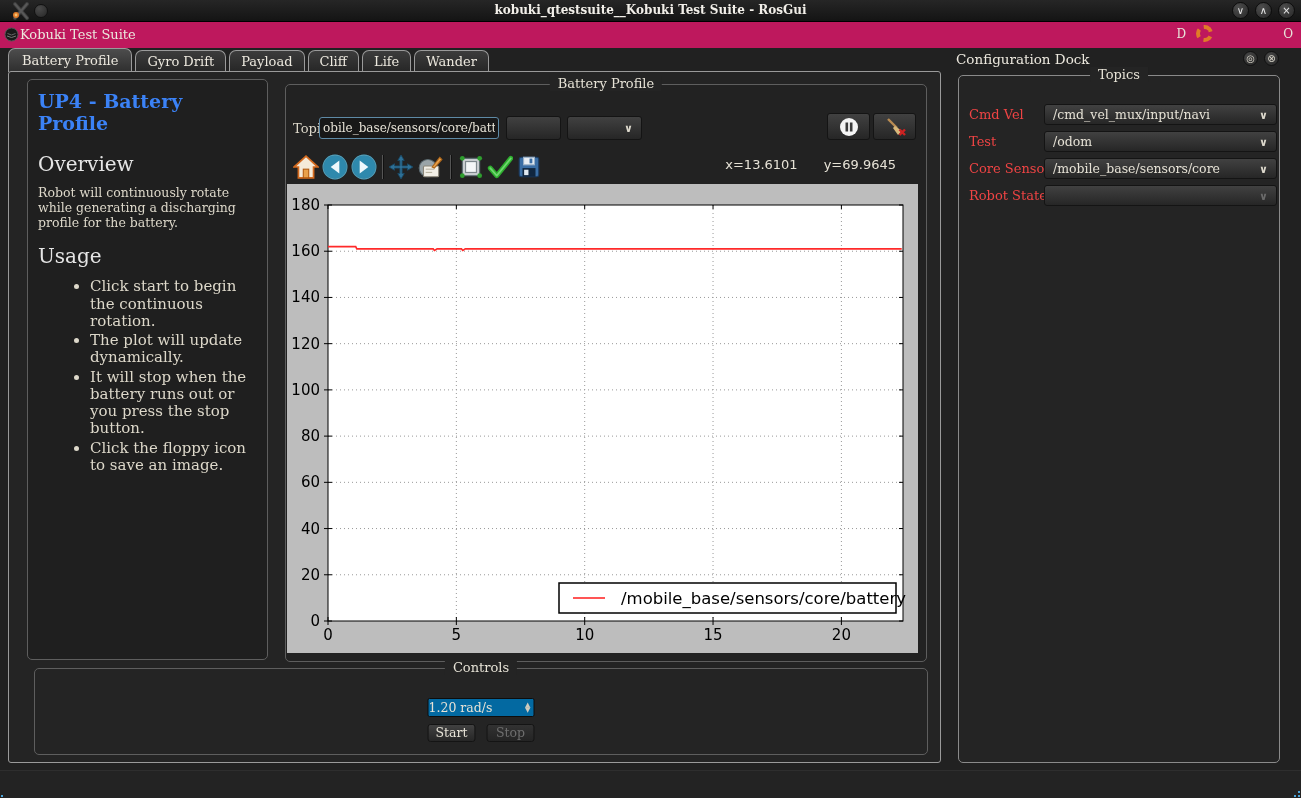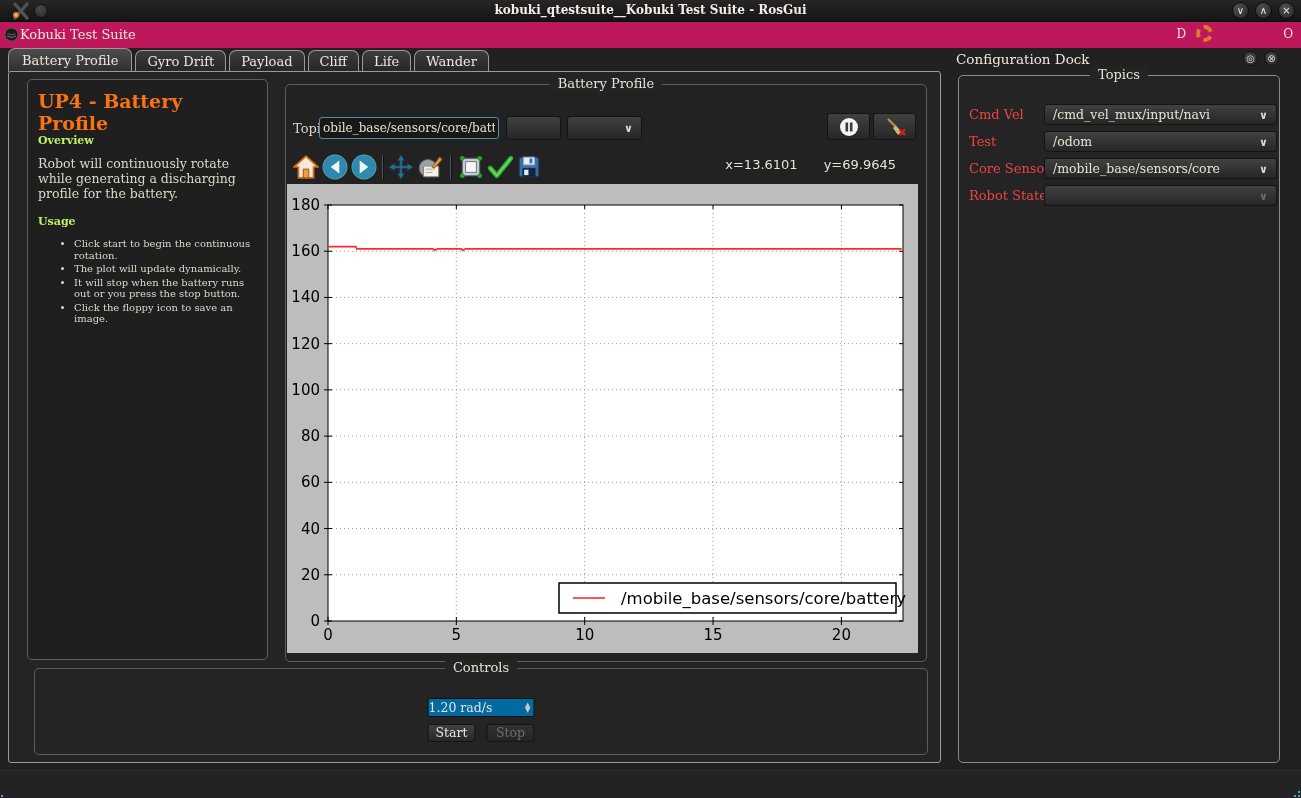--- a/index.html
+++ b/index.html
@@ -33,24 +33,24 @@
     border-radius:7px 7px 0 0; background:linear-gradient(#3c3c3c,#262626); }
   .tab.selected { padding:4px 13px 4px 13px; background:linear-gradient(#4d4d4d,#2e2e2e); }
   
   .pane { position:absolute; left:8px; top:71px; width:933px; height:692px;
     border:1px solid #9a9a9a; border-radius:3px; background:#242424; }
   .groupbox { position:absolute; border:1px solid #5e5e5e; border-radius:5px; background:#222222; }
   .groupbox-title { position:absolute; top:-9px; left:50%; transform:translateX(-50%);
     background:#242424; padding:0 8px; font-size:13px; color:#e6e2d6; white-space:nowrap; }
   
   .info { left:27px; top:79px; width:241px; height:581px; padding:10px 10px; background:#1f1f1f; }
-  .info h1 { font-size:19px; font-weight:bold; color:#f97316; margin-bottom:0; }
-  .info h2 { font-size:11px; font-weight:bold; color:#bef264; margin-bottom:10px; }
+  .info h1 { font-size:19px; font-weight:bold; color:#3b82f6; margin-bottom:18px; }
+  .info h2 { font-size:20px; font-weight:normal; color:#e5e5e5; margin-bottom:10px; }
   .info p  { font-size:12.5px; line-height:1.18; margin-bottom:14px; }
-  .info ul { font-size:10px; line-height:1.15; margin-left:36px; }
+  .info ul { font-size:15px; line-height:1.15; margin-left:52px; }
   .info li { margin-bottom:2px; }
   
   .bat { left:285px; top:84px; width:642px; height:578px; }
   .topic-label { position:absolute; left:7px; top:36px; font-size:13px; }
   .topic-input { position:absolute; left:33px; top:32px; width:180px; height:22px;
     background:#181818; border:1px solid #5e8aa6; border-radius:3px; color:#e6e2d6;
     font-family:"DejaVu Serif",serif; font-size:12px; padding:0 3px; }
   .btn { background:linear-gradient(#414141,#262626); border:1px solid #141414; border-radius:3px;
     color:#e6e2d6; font-family:"DejaVu Serif",serif; font-size:12.5px; text-align:center; }
   .empty-btn { position:absolute; left:220px; top:31px; width:55px; height:24px; }

